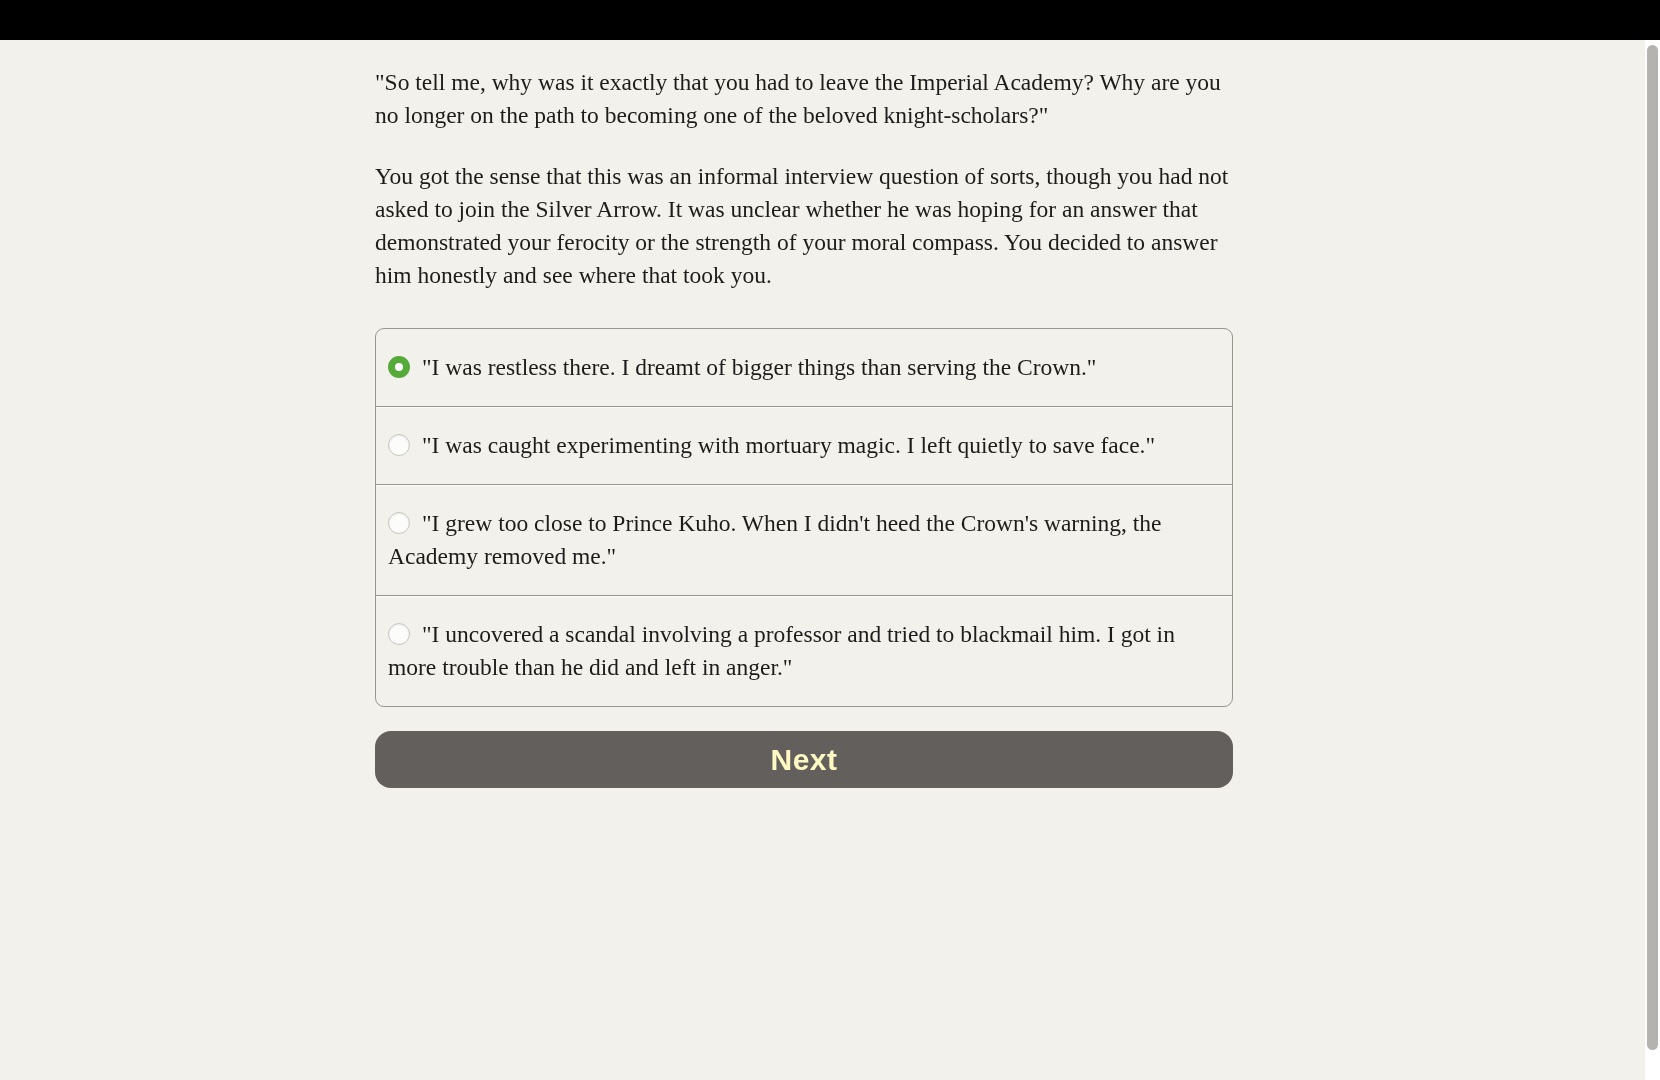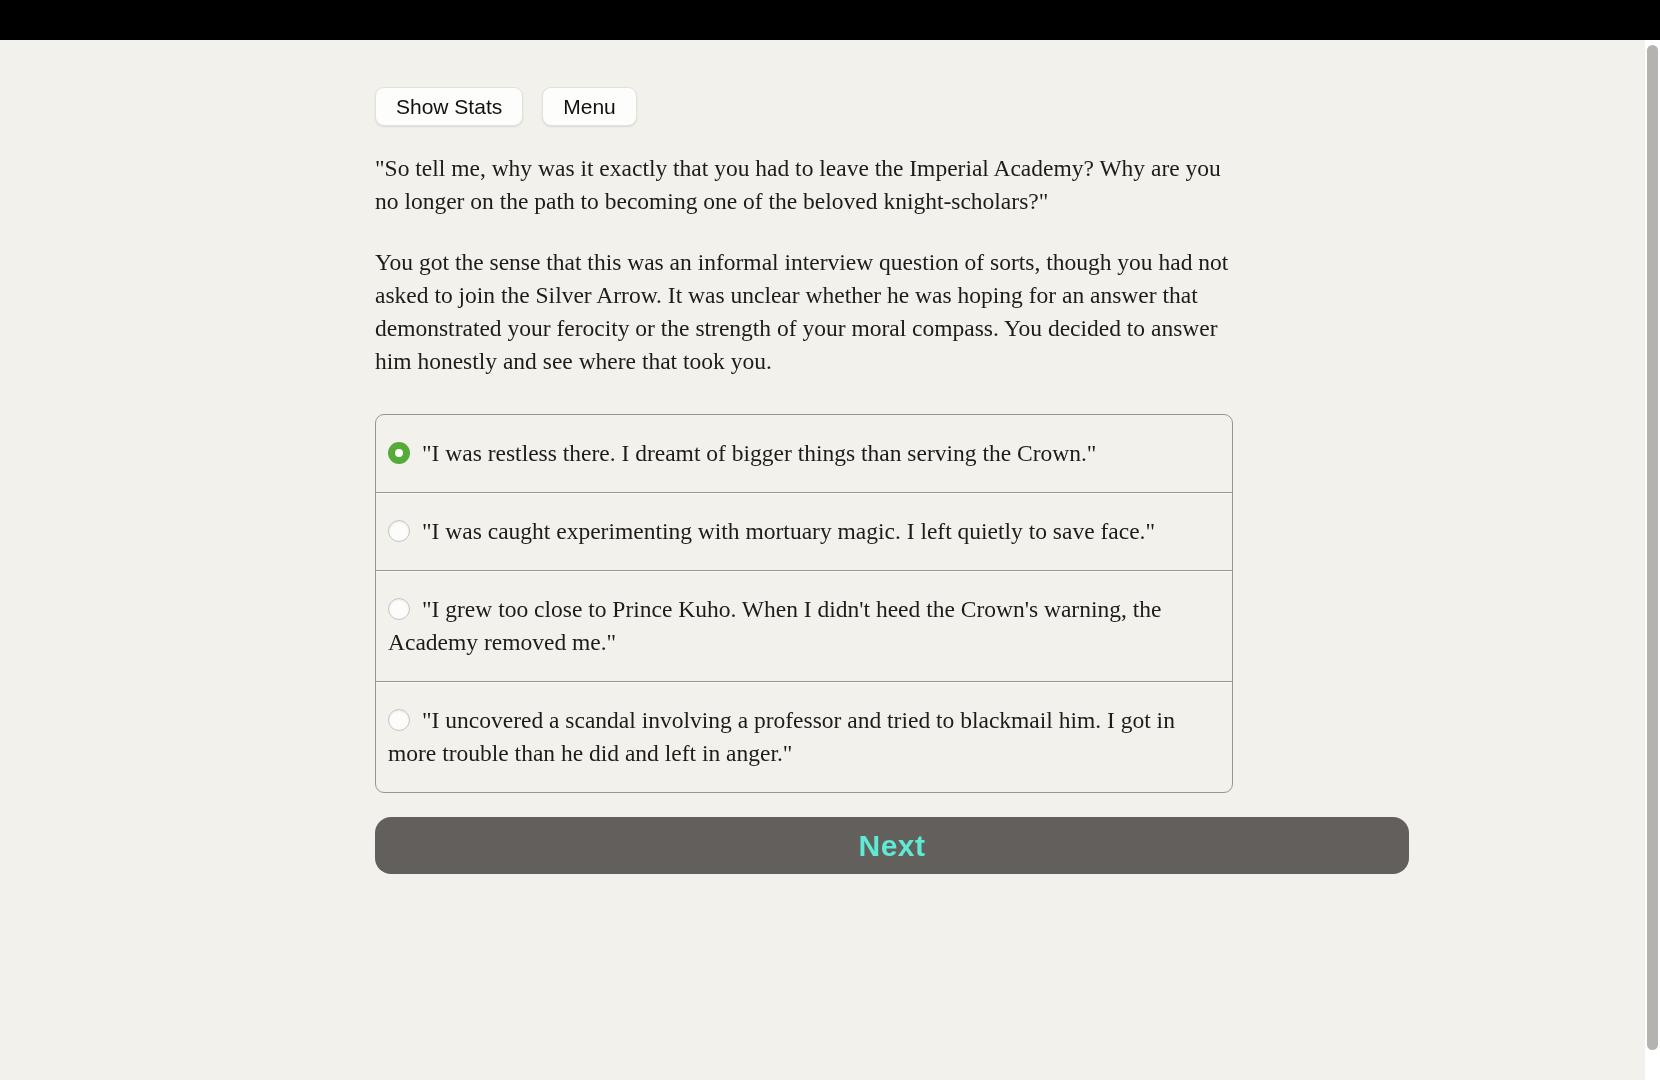--- a/index.html
+++ b/index.html
@@ -84,49 +84,45 @@
     border: 1px solid #c6c5c0;
     box-shadow: inset 0 1px 2px rgba(0,0,0,0.08);
   }
   .choice-row.selected .radio {
     background: #ffffff;
     border: 7px solid #55aa39;
     box-shadow: none;
   }
   .next-button {
     display: block;
-    width: 1034px;
+    width: 858px;
     height: 57px;
     margin-top: 24px;
     background: #625f5c;
     border: none;
     border-radius: 16px;
-    color: #5eead4;
+    color: #fef9c3;
     font-family: "Liberation Sans", sans-serif;
     font-size: 30px;
     font-weight: bold;
     letter-spacing: 0.5px;
     cursor: pointer;
   }
 </style>
 </head>
 <body>
 
 <div class="top-bar"></div>
 
 <div class="scroll-track">
   <div class="scroll-thumb"></div>
 </div>
 
 <div class="content">
 
-  <div class="toolbar">
-    <button>Show Stats</button>
-    <button>Menu</button>
-  </div>
 
   <div class="story">
     <p>"So tell me, why was it exactly that you had to leave the Imperial Academy? Why are you no longer on the path to becoming one of the beloved knight-scholars?"</p>
     <p>You got the sense that this was an informal interview question of sorts, though you had not asked to join the Silver Arrow. It was unclear whether he was hoping for an answer that demonstrated your ferocity or the strength of your moral compass. You decided to answer him honestly and see where that took you.</p>
   </div>
 
   <div class="choices" id="choices">
   <label class="choice-row selected">
     <span class="radio"></span><span class="choice-label">"I was restless there. I dreamt of bigger things than serving the Crown."</span>
   </label>

